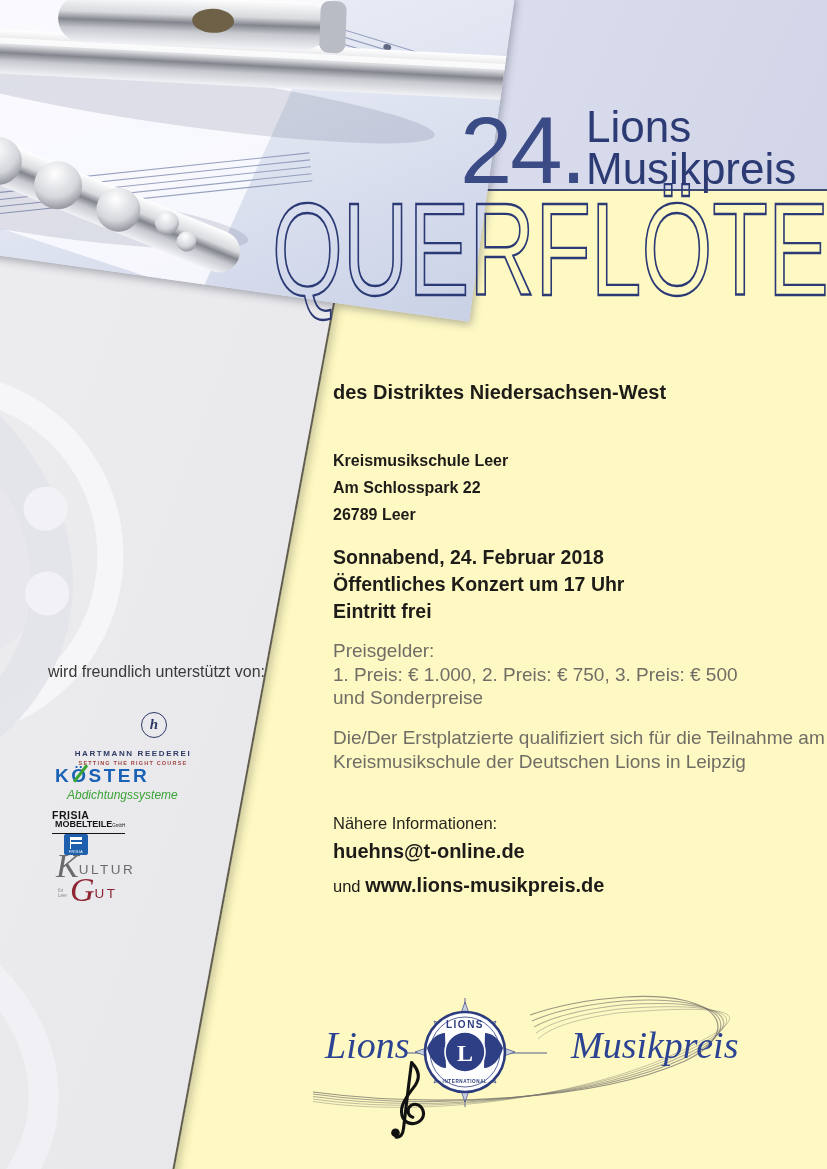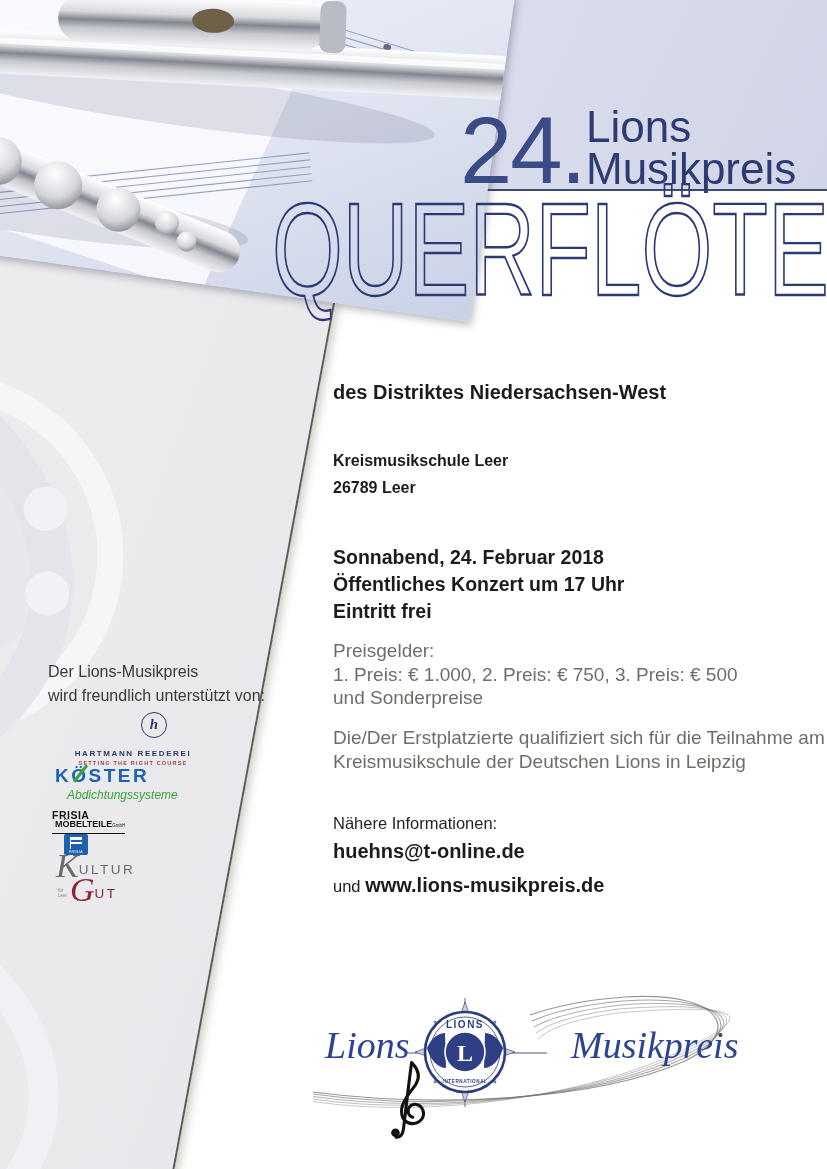--- a/index.html
+++ b/index.html
@@ -1,16 +1,16 @@
 <!DOCTYPE html>
 <html><head>
 <meta charset="utf-8">
 <style>
   html,body{margin:0;padding:0;background:#d8d8d8;}
-  .poster{position:relative;width:827px;height:1169px;overflow:hidden;background:#ffffff;
+  .poster{position:relative;width:827px;height:1169px;overflow:hidden;background:#fef9c3;
           font-family:"Liberation Sans", sans-serif;}
 
   
   .band{position:absolute;left:0;top:0;width:827px;height:190px;z-index:1;
         background:linear-gradient(115deg,#e6e8f4 0%,#dcdfee 45%,#d2d5e7 100%);}
   .band-rule{position:absolute;left:476px;top:189px;width:351px;height:2px;background:#3d4a72;z-index:2;}
 
   
   .paper{position:absolute;left:-567px;top:303px;width:900px;height:1500px;z-index:3;
          transform:rotate(10.5deg);transform-origin:top right;
@@ -193,20 +193,21 @@
     <div>Musikpreis</div>
   </div>
 
   <div class="querfloete">QUERFLÖTE</div>
 
   <div class="col">
     <div class="subtitle">des Distriktes Niedersachsen-West</div>
 
     <div class="blk venue">
       <div>Kreismusikschule Leer</div>
+      <div>Am Schlosspark 22</div>
       <div>26789 Leer</div>
     </div>
 
     <div class="blk event">
       <div>Sonnabend, 24. Februar 2018</div>
       <div>Öffentliches Konzert um 17 Uhr</div>
       <div>Eintritt frei</div>
     </div>
 
     <div class="blk gray prizes">
@@ -223,21 +224,20 @@
     <div class="contact-heading">Nähere Informationen:</div>
     <div class="email">huehns@t-online.de</div>
     <div class="undline">
       <span>und</span>
       <span class="site">www.lions-musikpreis.de</span>
     </div>
   </div>
 
   <div class="sponsors">
     <div class="sp-intro">
-      <div>Der Lions-Musikpreis</div>
       <div>wird freundlich unterstützt von:</div>
     </div>
 
     <div class="hartmann">
       <span class="ring">h</span>
       <div class="nm">HARTMANN REEDEREI</div>
       <div class="tg">SETTING THE RIGHT COURSE</div>
     </div>
 
     <div class="koester">

